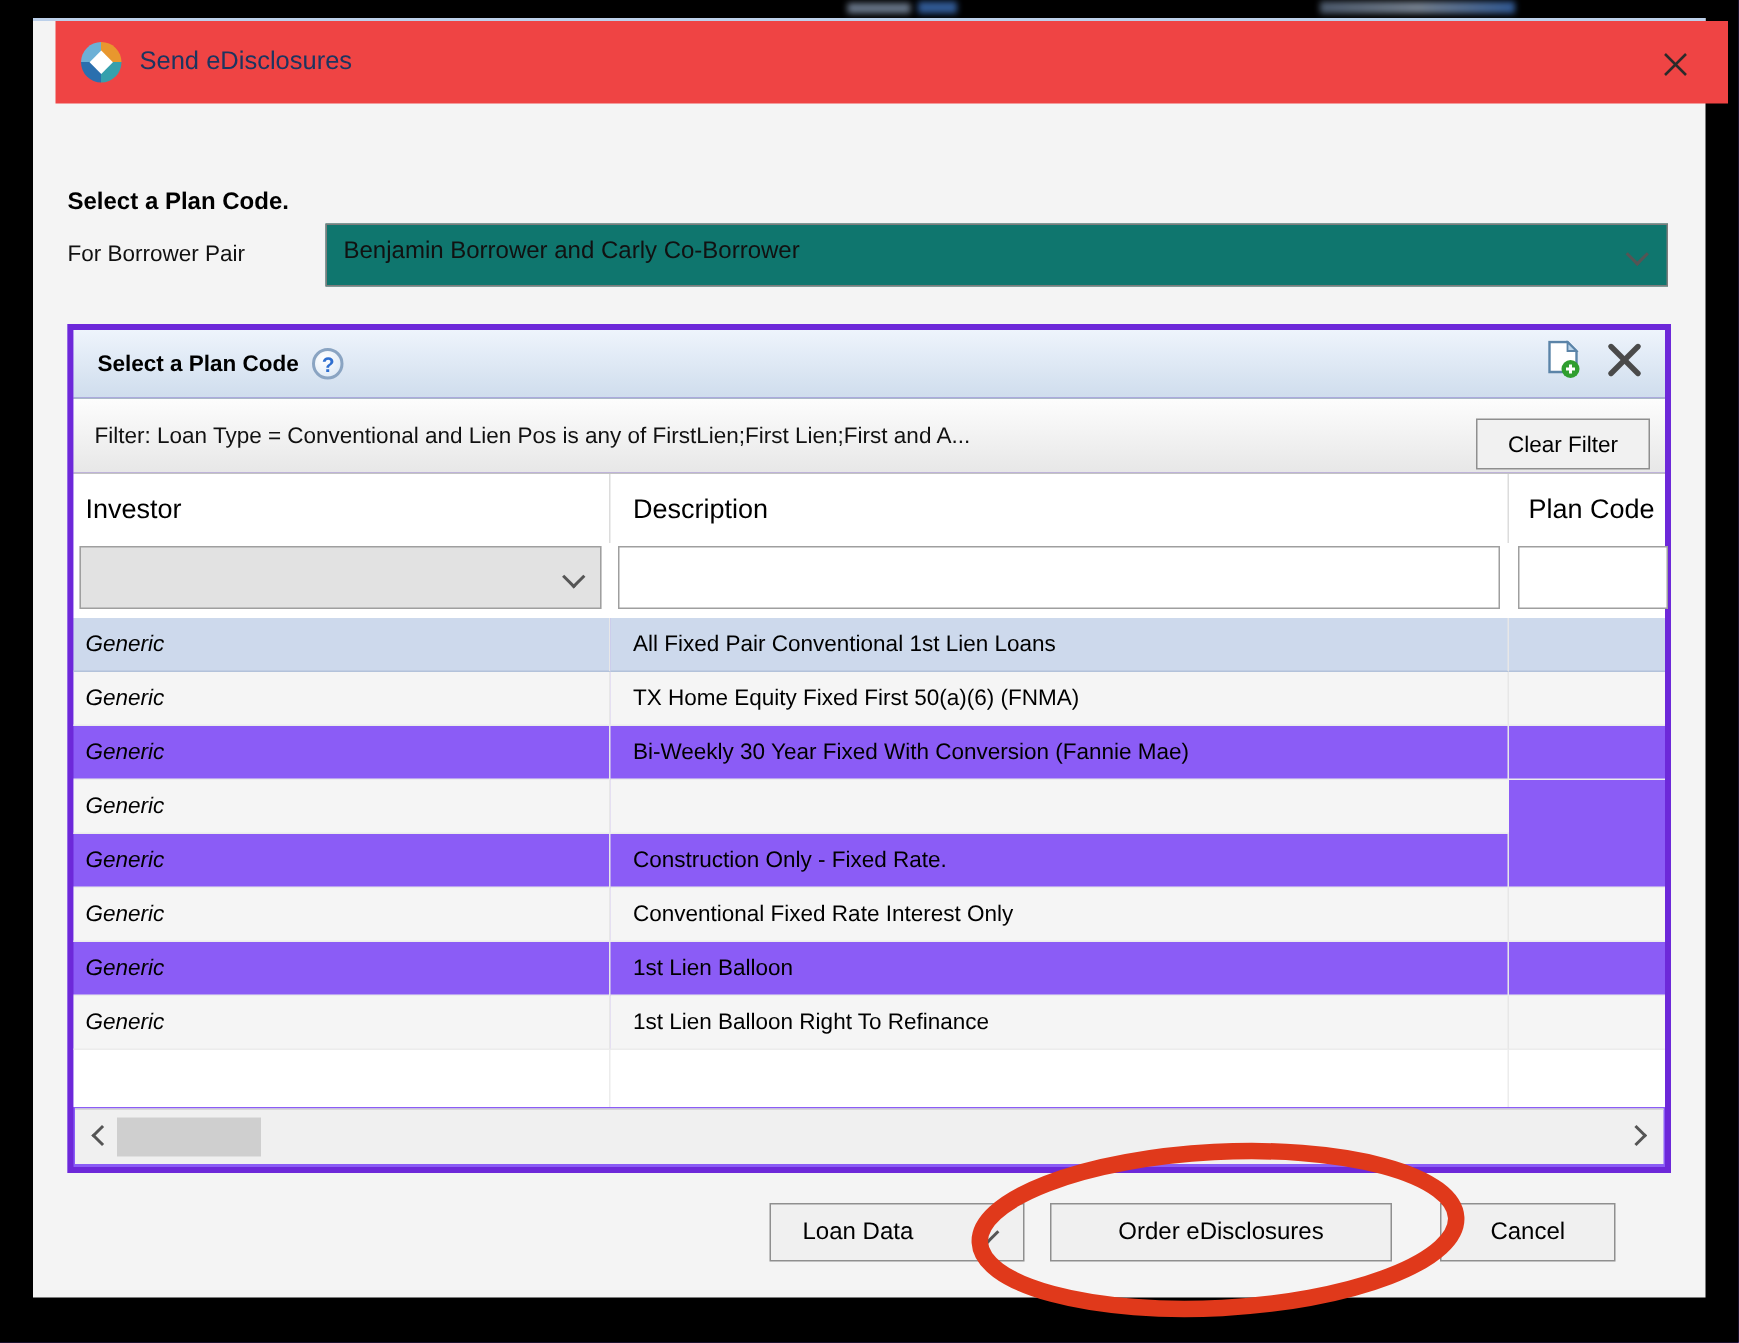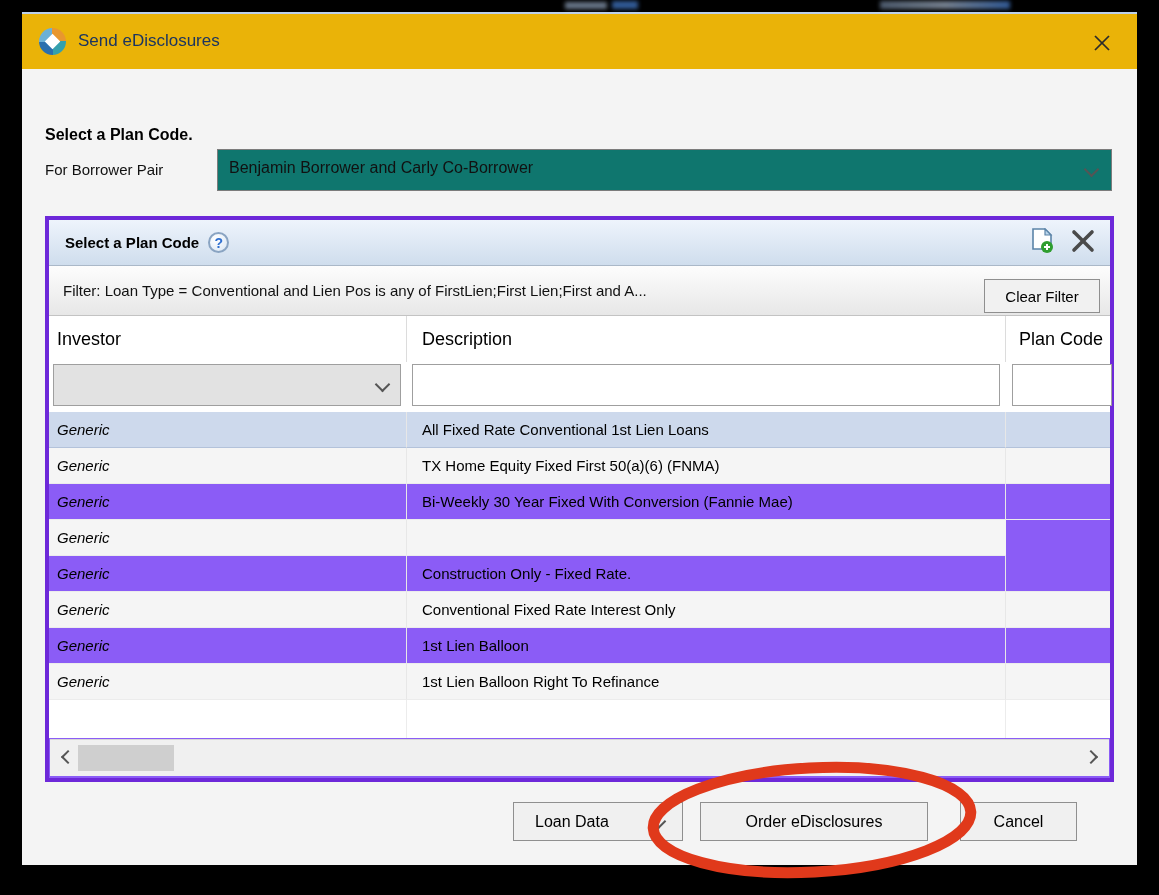--- a/index.html
+++ b/index.html
@@ -6,21 +6,21 @@
   .stage { position:relative; width:1159px; height:895px; background:#000; overflow:hidden;
            font-family:"Liberation Sans", sans-serif; color:#111; }
 
   
   .bg-smudge { position:absolute; filter:blur(2px); opacity:.85; }
 
   .dialog { position:absolute; left:22px; top:12px; width:1115px; height:853px;
             background:#f4f4f4; border-top:2px solid #bcd0ea; box-sizing:border-box; }
 
   
-  .titlebar { position:absolute; left:0; top:0; width:100%; height:55px; background:#eab308; }
+  .titlebar { position:absolute; left:15px; top:0; width:100%; height:55px; background:#ef4444; }
   .app-logo { position:absolute; left:17px; top:14px; width:27px; height:27px; border-radius:50%;
               background:conic-gradient(#e8972e 0 90deg, #35a0ad 90deg 180deg, #2a6fae 180deg 270deg, #6cb0d6 270deg 360deg); }
   .app-logo::after { content:""; position:absolute; left:8px; top:8px; width:11px; height:11px;
                      background:#fff; transform:rotate(45deg); }
   .win-title { position:absolute; left:56px; top:17px; font-size:17px; color:#1c3560; }
   .win-close { position:absolute; right:22px; top:16px; width:26px; height:26px; cursor:pointer;
                display:flex; align-items:center; justify-content:center; }
 
   
   .heading { position:absolute; left:23px; top:83px; font-size:16px; font-weight:bold; color:#000;margin-top:29px; }
@@ -183,21 +183,21 @@
           <input class="f-input desc" value="" style="">
         </div>
         <div>
           <input class="f-input plan" value="" style="">
         </div>
       </div>
 
       <div class="tbody">
   <div class="trow grid-cols selected">
     <div class="td c-inv">Generic</div>
-    <div class="td c-desc">All Fixed Rate Conventional 1st Lien Loans</div>
+    <div class="td c-desc">All Fixed Pair Conventional 1st Lien Loans</div>
     <div class="td c-plan"></div>
   </div>
 
   <div class="trow grid-cols">
     <div class="td c-inv">Generic</div>
     <div class="td c-desc">TX Home Equity Fixed First 50(a)(6) (FNMA)</div>
     <div class="td c-plan"></div>
   </div>
 
   <div class="trow grid-cols">

